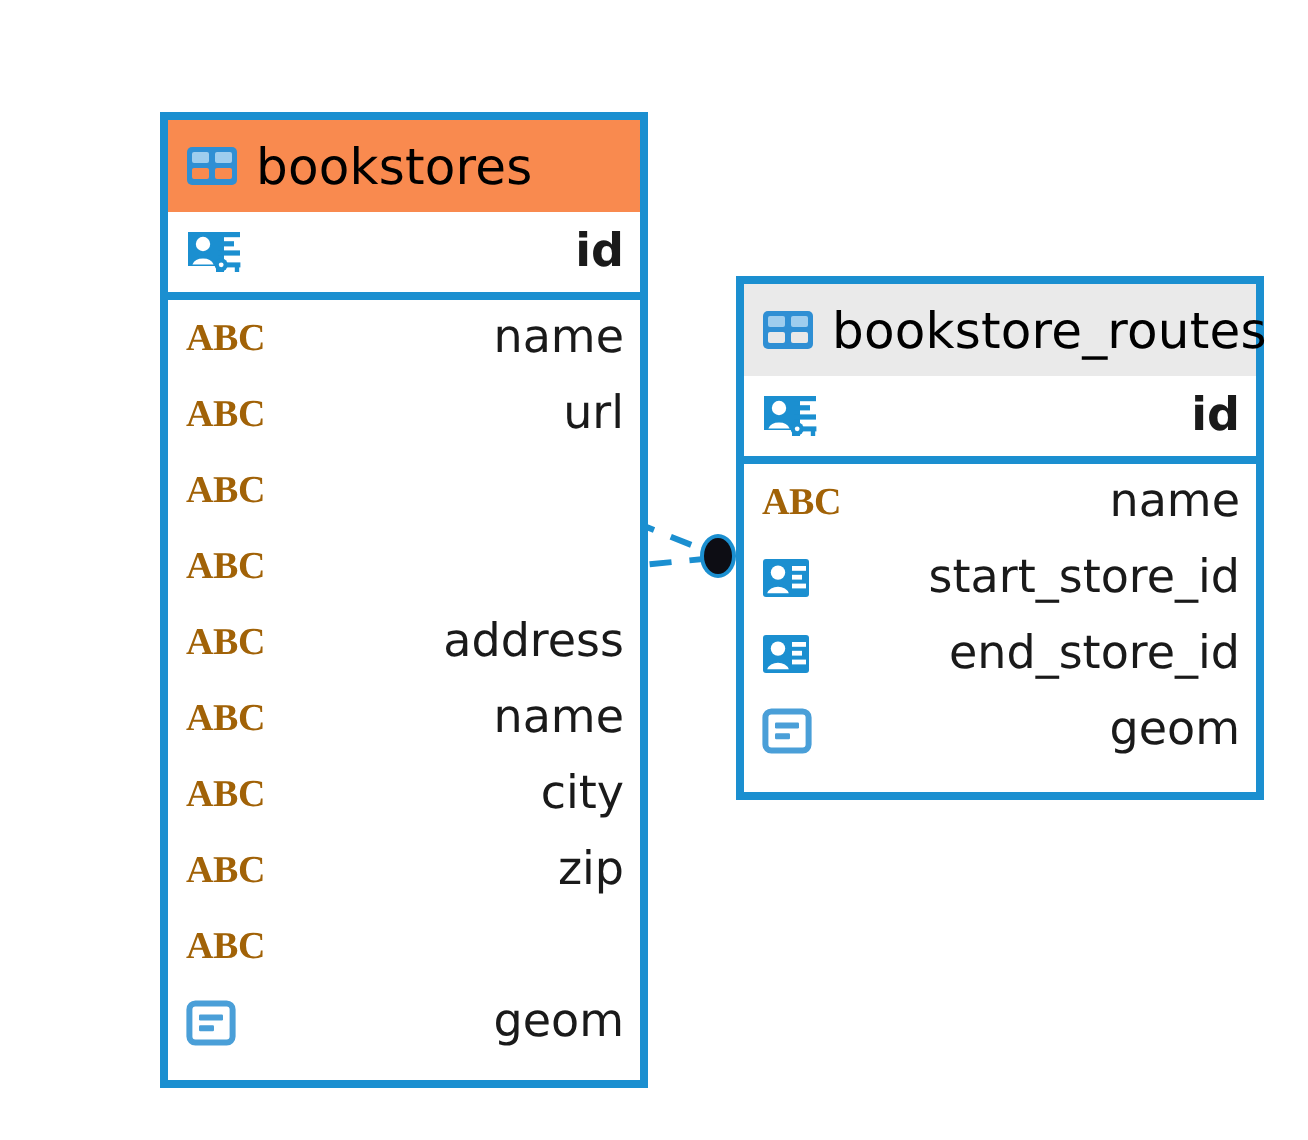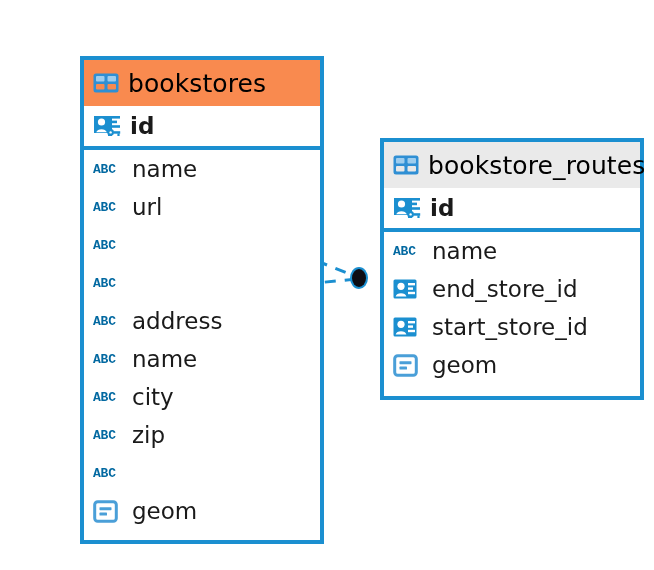--- a/index.html
+++ b/index.html
@@ -47,47 +47,48 @@
   .entity-body {
     box-sizing: border-box;
     padding: 0;
   }
 
   .field-row {
     box-sizing: border-box;
     height: 38px;
     display: flex;
     align-items: center;
-    gap: 9px;
+    gap: 24px;
     padding: 0 8px 0 9px;
     font-size: 23px;
     color: #1a1a1a;
     white-space: nowrap;
+    justify-content: space-between;
   }
   .field-row.pk {
     height: 44px;
     font-weight: bold;
     border-bottom: 4px solid #1b8fd0;
   }
   .field-row .label { line-height: 1; }
 
   
   .icon {
     flex: 0 0 auto;
     display: inline-flex;
     align-items: center;
     justify-content: center;
   }
   .icon svg { display: block; }
 
   .abc-icon {
-    font-family: Liberation Mono, monospace;
-    font-size: 13px;
+    font-family: Liberation Serif, serif;
+    font-size: 19px;
     font-weight: bold;
-    color: #0369a1;
+    color: #a16207;
     letter-spacing: -0.2px;
     line-height: 1;
     flex: 0 0 auto;
     width: 30px;
     text-align: left;
   }
 
   
   #connector {
     position: absolute;
@@ -204,21 +205,21 @@
             <rect x="6.5" y="7.2" width="12" height="3" rx="0.6" fill="#4a9fd8"></rect>
             <rect x="6.5" y="12.6" width="7.5" height="3" rx="0.6" fill="#4a9fd8"></rect>
           </svg>
         </span>
         <span class="label">geom</span>
       </div>
 
     </div>
   </div>
 
-  <div class="entity" id="entity-bookstore-routes" style="left:380px; top:138px; width:264px; height:262px;">
+  <div class="entity" id="entity-bookstore-routes" style="left:368px; top:138px; width:264px; height:262px;">
 
     <div class="entity-header neutral">
       <span class="icon">
         <svg width="26" height="20" viewBox="0 0 26 20" aria-hidden="true">
           <rect x="0.5" y="0.5" width="25" height="19" rx="2.5" fill="#2f8fd4"></rect>
           <rect x="3" y="3" width="8.5" height="5.5" rx="1" fill="#9ecdee"></rect>
           <rect x="14.5" y="3" width="8.5" height="5.5" rx="1" fill="#9ecdee"></rect>
           <rect x="3" y="11" width="8.5" height="5.5" rx="1" fill="#e8e8e8"></rect>
           <rect x="14.5" y="11" width="8.5" height="5.5" rx="1" fill="#e8e8e8"></rect>
         </svg>
@@ -257,35 +258,35 @@
         <span class="icon" style="width:30px; justify-content:flex-start;">
           <svg width="24" height="22" viewBox="0 0 24 22" aria-hidden="true">
             <rect x="0.5" y="1.5" width="23" height="19" rx="1.5" fill="#1b8fd0"></rect>
             <circle cx="8" cy="8.3" r="3.6" fill="#ffffff"></circle>
             <path d="M2.6 18.6 a5.6 4.4 0 0 1 10.8 0 z" fill="#ffffff"></path>
             <rect x="15" y="5" width="7" height="2.4" fill="#ffffff"></rect>
             <rect x="15" y="9.4" width="5" height="2.4" fill="#ffffff"></rect>
             <rect x="15" y="13.8" width="7" height="2.4" fill="#ffffff"></rect>
           </svg>
         </span>
-        <span class="label">end_store_id</span>
+        <span class="label">start_store_id</span>
       </div>
 
       <div class="field-row">
         <span class="icon" style="width:30px; justify-content:flex-start;">
           <svg width="24" height="22" viewBox="0 0 24 22" aria-hidden="true">
             <rect x="0.5" y="1.5" width="23" height="19" rx="1.5" fill="#1b8fd0"></rect>
             <circle cx="8" cy="8.3" r="3.6" fill="#ffffff"></circle>
             <path d="M2.6 18.6 a5.6 4.4 0 0 1 10.8 0 z" fill="#ffffff"></path>
             <rect x="15" y="5" width="7" height="2.4" fill="#ffffff"></rect>
             <rect x="15" y="9.4" width="5" height="2.4" fill="#ffffff"></rect>
             <rect x="15" y="13.8" width="7" height="2.4" fill="#ffffff"></rect>
           </svg>
         </span>
-        <span class="label">start_store_id</span>
+        <span class="label">end_store_id</span>
       </div>
 
       <div class="field-row">
         <span class="icon" style="width:30px; justify-content:flex-start;">
           <svg width="25" height="23" viewBox="0 0 25 23" aria-hidden="true">
             <rect x="1.7" y="1.7" width="21.6" height="19.6" rx="3" fill="#ffffff" stroke="#4a9fd8" stroke-width="3"></rect>
             <rect x="6.5" y="7.2" width="12" height="3" rx="0.6" fill="#4a9fd8"></rect>
             <rect x="6.5" y="12.6" width="7.5" height="3" rx="0.6" fill="#4a9fd8"></rect>
           </svg>
         </span>

